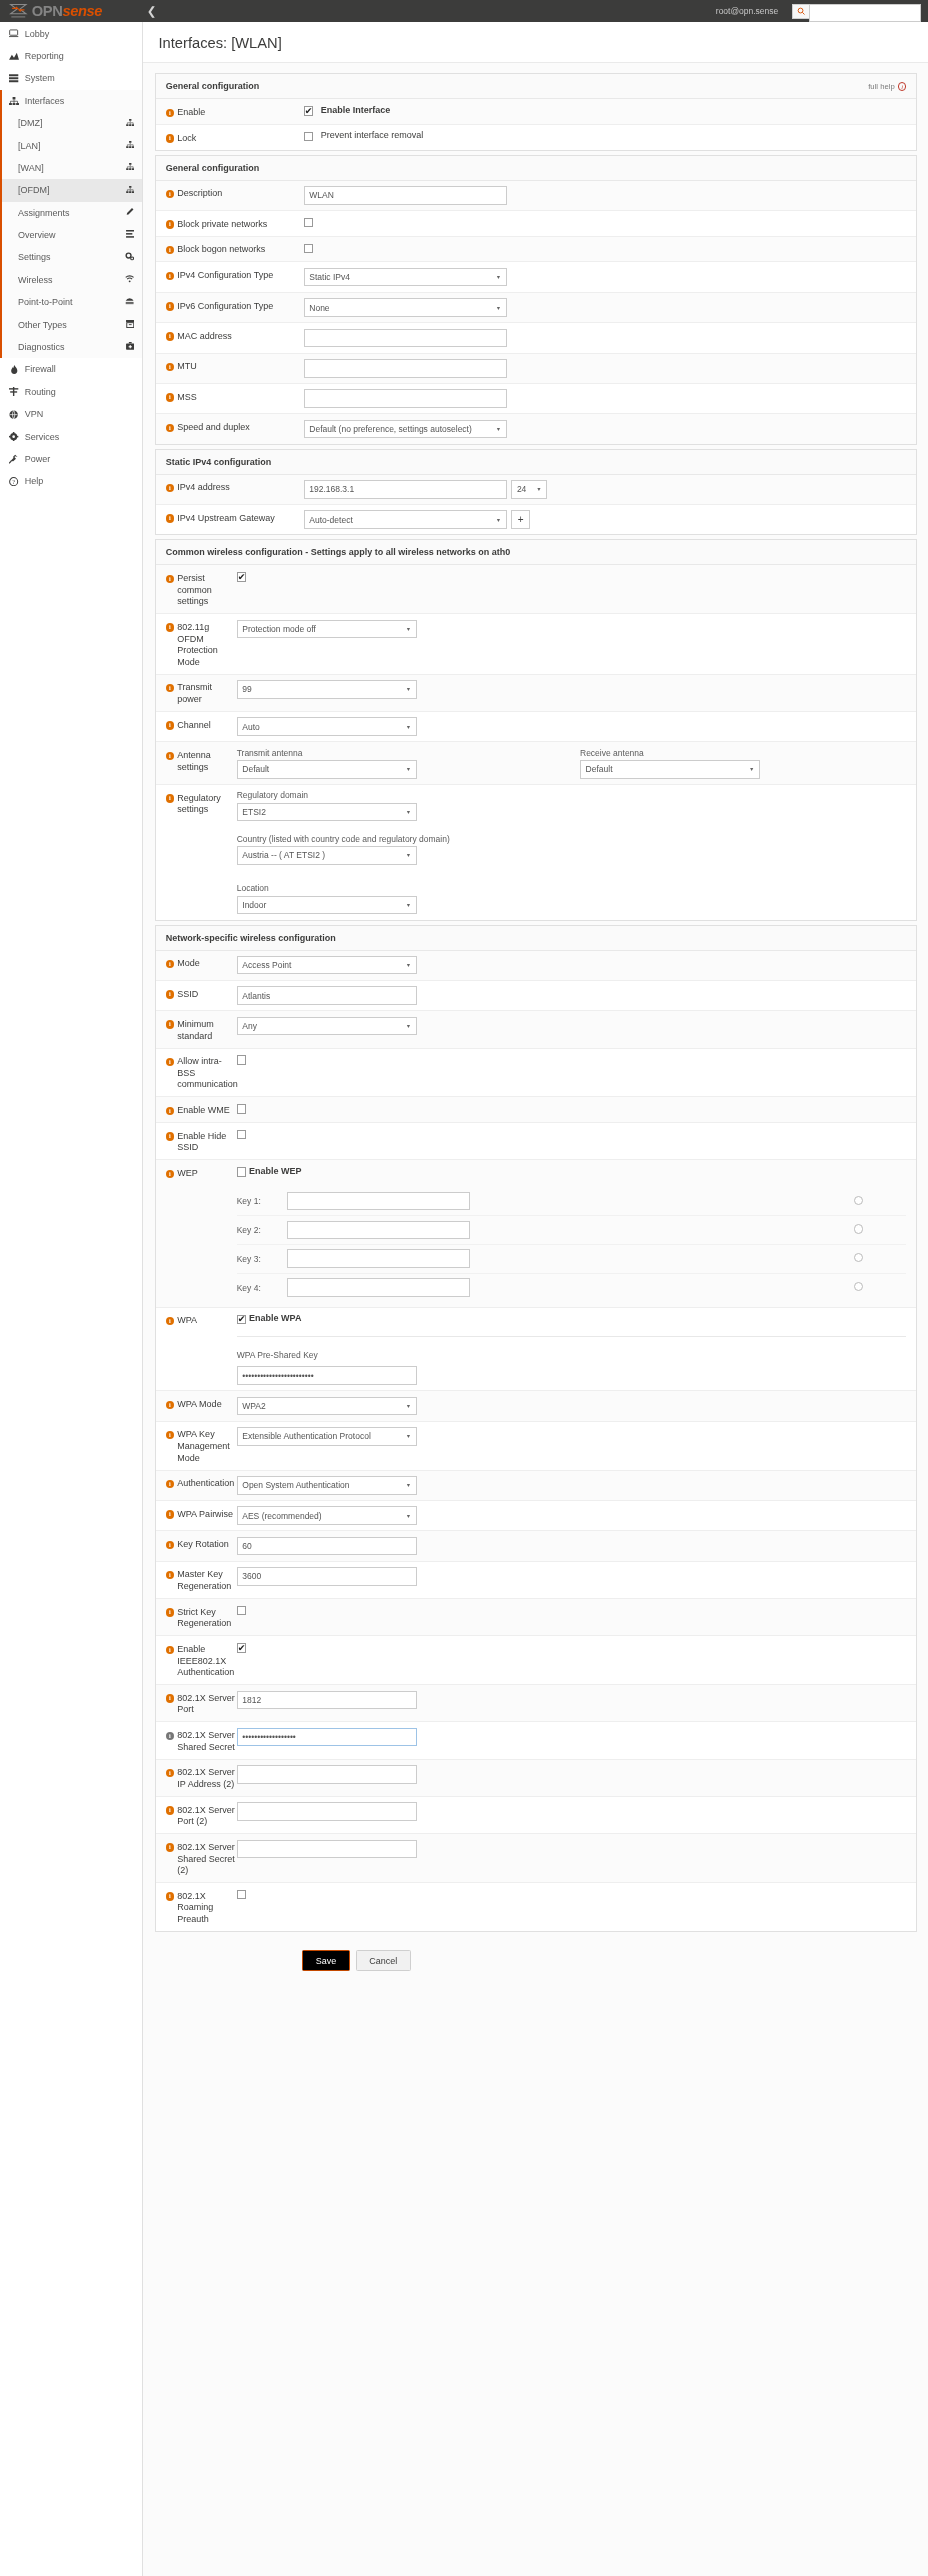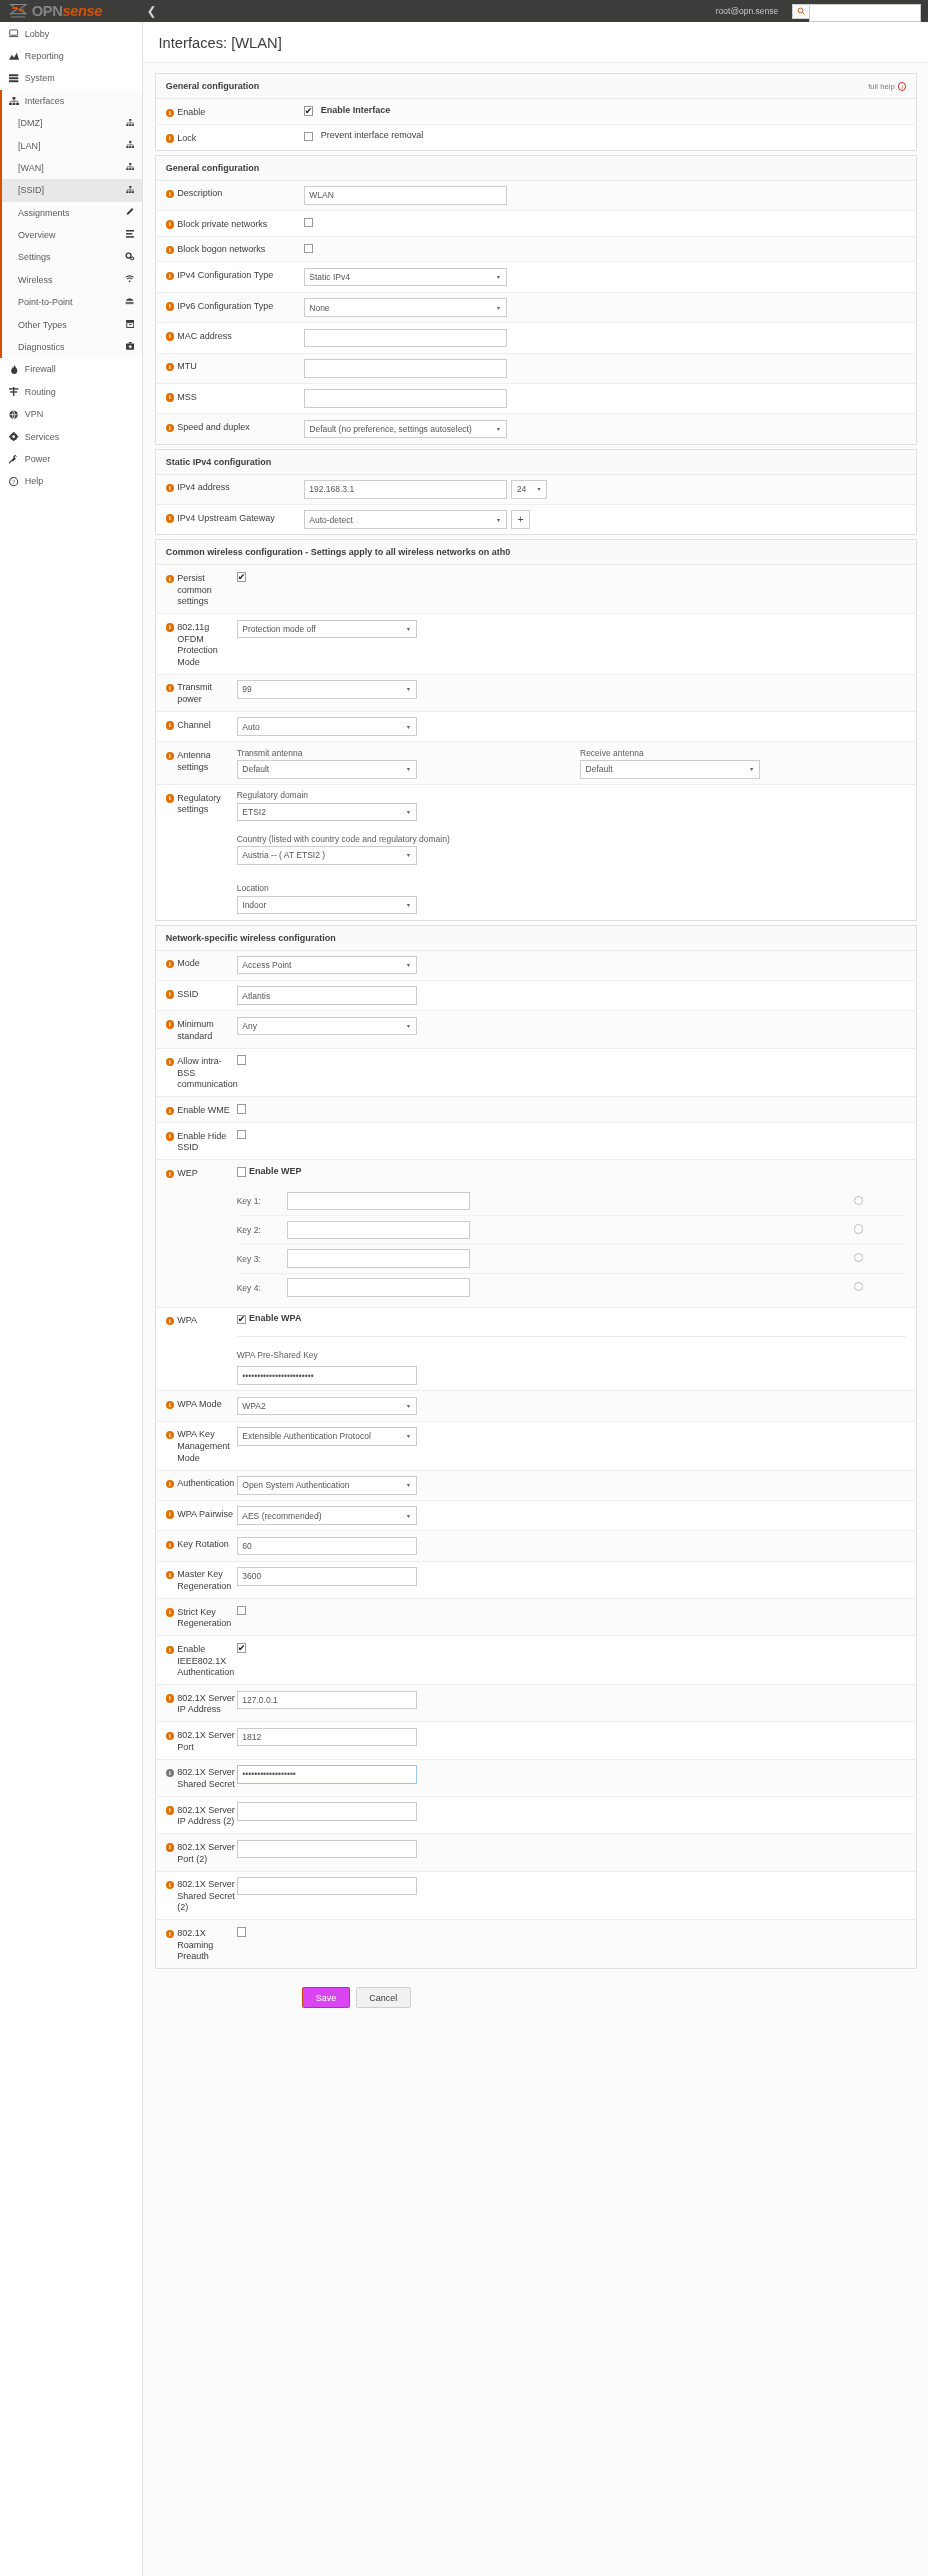--- a/index.html
+++ b/index.html
@@ -162,21 +162,21 @@
   .wep-key-lbl { width:43px; font-size:8.5px; color:#5b5b5b; }
   .wep-tx { margin-left:auto; padding-right:43px; }
 
   .wpa-divider { border-top:0.8px solid #e8e8e8; margin:7.7px 0 7.7px 0; width:100%; }
 
   .btn-row { display:flex; gap:6.2px; padding:14px 0 20px 147px; }
   .btn {
     font-size:9px; padding:4.6px 12.4px; border:0.8px solid transparent; cursor:pointer;
     border-radius:1.5px;
   }
-  .btn-save { background:#d946ef; color:#fff; border-color:#c44900; }
+  .btn-save { background:#000000; color:#fff; border-color:#c44900; }
   .btn-cancel { background:#f1f1f1; color:#3c3c3b; border-color:#cfcfcf; }
 </style>
 </head>
 <body>
 
 <div class="topbar">
   <div class="logo-wrap">
     <span class="logo-mark">
       <svg width="18.6" height="17" viewBox="0 0 24 22">
         <path d="M2 2 L22 2 L14 8 L22 14 L2 14 L10 8 Z" fill="none" stroke="#8a8a8a" stroke-width="1.4"></path>
@@ -283,21 +283,21 @@
             <rect x="5" y="0" width="4" height="3" fill="#3c3c3b"></rect>
             <rect x="0" y="9" width="4" height="3" fill="#3c3c3b"></rect>
             <rect x="5" y="9" width="4" height="3" fill="#3c3c3b"></rect>
             <rect x="10" y="9" width="4" height="3" fill="#3c3c3b"></rect>
             <path d="M7 3 V5.5 M2 9 V6.5 H12 V9 M7 6.5 V9" stroke="#3c3c3b" stroke-width="1" fill="none"></path>
           </svg>
       </span>
     </div>
 
     <div class="sub-item active">
-      <span class="sub-lbl">[SSID]</span>
+      <span class="sub-lbl">[OFDM]</span>
       <span class="sub-ico">
         <svg width="8.5" height="7" viewBox="0 0 14 12">
             <rect x="5" y="0" width="4" height="3" fill="#3c3c3b"></rect>
             <rect x="0" y="9" width="4" height="3" fill="#3c3c3b"></rect>
             <rect x="5" y="9" width="4" height="3" fill="#3c3c3b"></rect>
             <rect x="10" y="9" width="4" height="3" fill="#3c3c3b"></rect>
             <path d="M7 3 V5.5 M2 9 V6.5 H12 V9 M7 6.5 V9" stroke="#3c3c3b" stroke-width="1" fill="none"></path>
           </svg>
       </span>
     </div>
@@ -912,29 +912,20 @@
       <div class="row">
         <div class="lbl" style="width:71px;flex:0 0 71px">
           <span class="ibadge">i</span>
           <span>Enable IEEE802.1X Authentication</span>
         </div>
         <div class="fld">
             <span class="cb on"></span>
           </div>
       </div>
 
-      <div class="row">
-        <div class="lbl" style="width:71px;flex:0 0 71px">
-          <span class="ibadge">i</span>
-          <span>802.1X Server IP Address</span>
-        </div>
-        <div class="fld">
-            <input style="width: 180px;" type="text" value="127.0.0.1">
-          </div>
-      </div>
 
       <div class="row">
         <div class="lbl" style="width:71px;flex:0 0 71px">
           <span class="ibadge">i</span>
           <span>802.1X Server Port</span>
         </div>
         <div class="fld">
             <input style="width: 180px;" type="text" value="1812">
           </div>
       </div>

